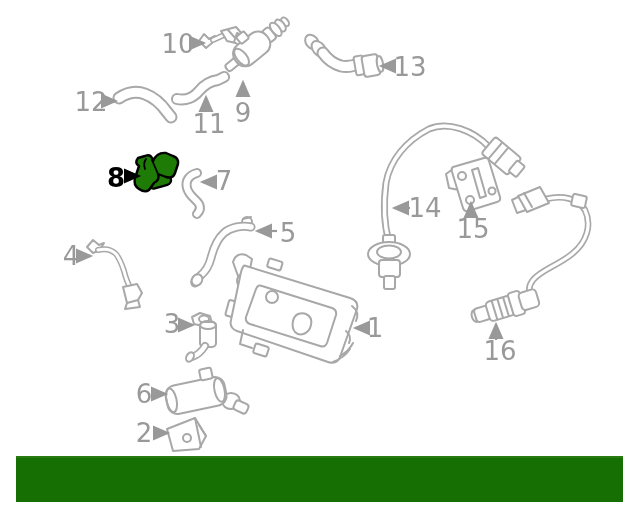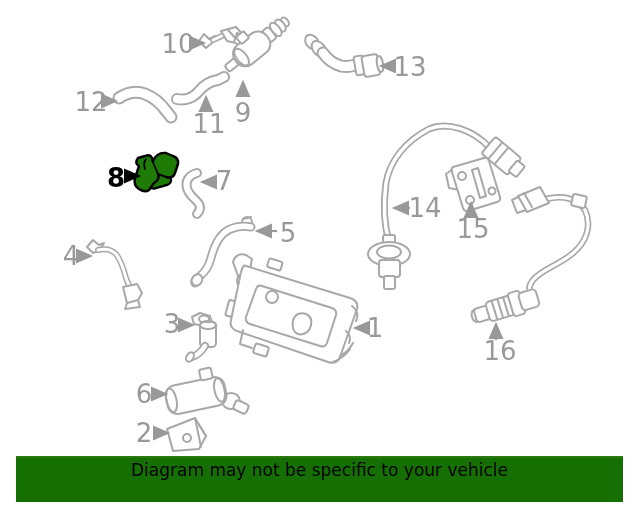--- a/index.html
+++ b/index.html
@@ -252,15 +252,14 @@
       </g>
       <g>
         <text class="callout-num" x="500" y="360">16</text>
         <path class="arrow" d="M496,340 L496,324" marker-end="url(#ah-gray)"></path>
       </g>
     </g>
   </svg>
 
   
   <div class="banner">
-    <div>Diagram may not be specific to your vehicle</div>
   </div>
 </div>
 
 </body></html>

